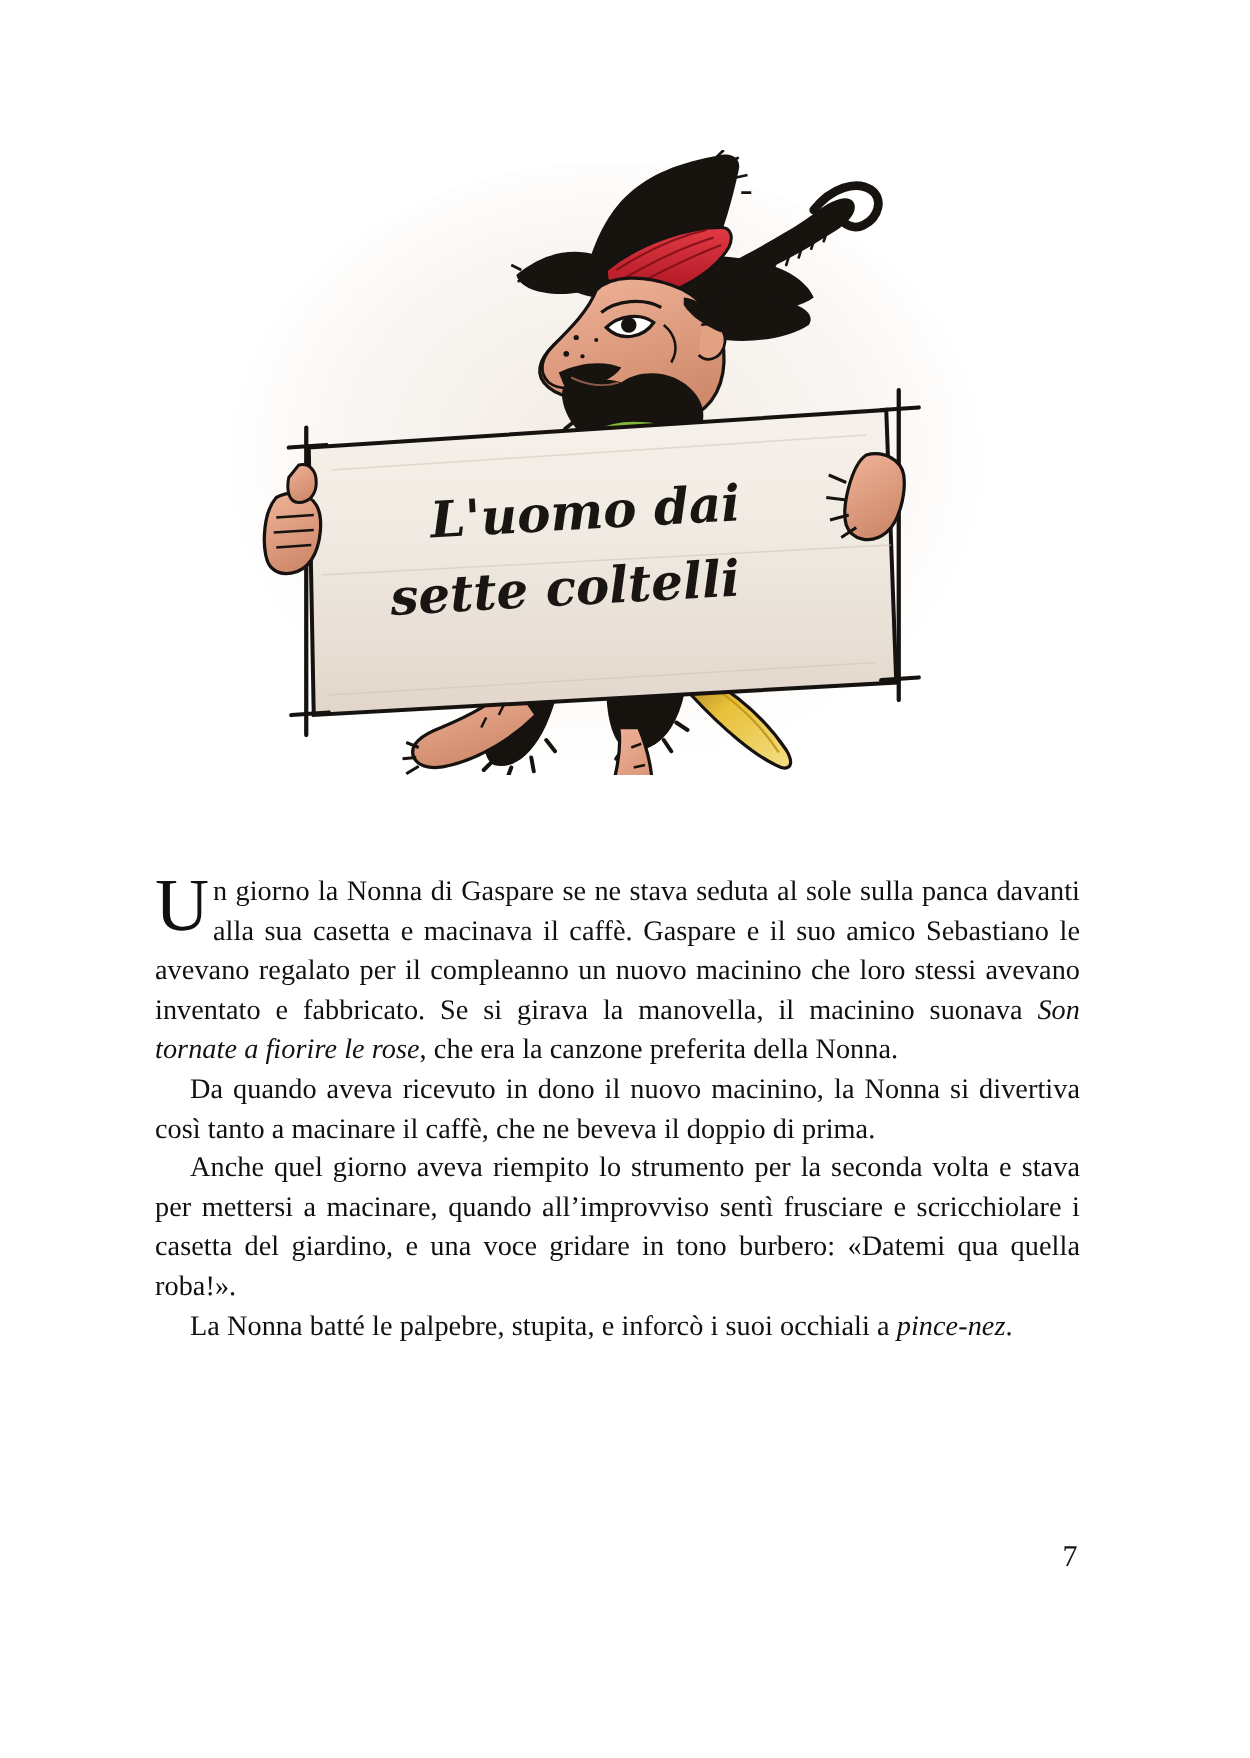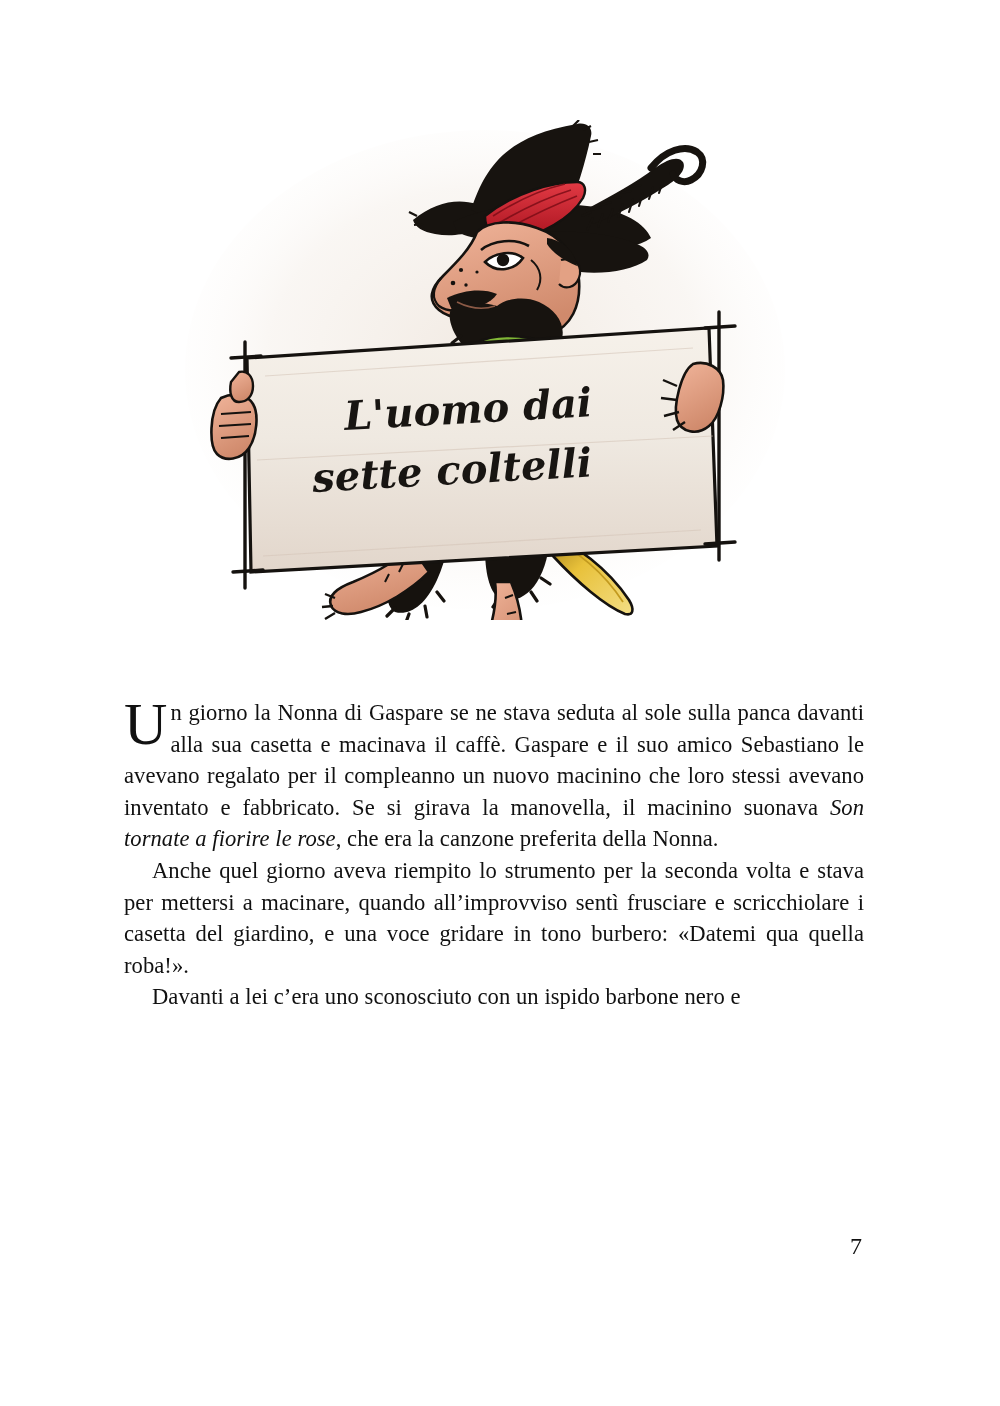--- a/index.html
+++ b/index.html
@@ -314,27 +314,30 @@
       </g>
     </svg>
   </div>
 
   <div class="textblock">
 
     <p class="para para-first">
       <span class="dropcap">U</span><span>n giorno la Nonna di Gaspare se ne stava seduta al sole sulla panca davanti alla sua casetta e macinava il caffè. Gaspare e il suo amico Sebastiano le avevano regalato per il compleanno un nuovo macinino che loro stessi avevano inventato e fabbricato. Se si girava la manovella, il macinino suonava </span><span class="it">Son tornate a fiorire le rose</span><span>, che era la canzone preferita della Nonna.</span>
     </p>
 
+    <p class="para">
+      <span>Da quando aveva ricevuto in dono il nuovo macinino, la Nonna si divertiva così tanto a macinare il caffè, che ne beveva il doppio di prima.</span>
+    </p>
 
     <p class="para">
       <span>Anche quel giorno aveva riempito lo strumento per la seconda volta e stava per mettersi a macinare, quando all’improvviso sentì frusciare e scricchiolare i casetta del giardino, e una voce gridare in tono burbero: «Datemi qua quella roba!».</span>
     </p>
 
-
     <p class="para">
-      <span>Davanti a lei c’era uno sconosciuto con un ispido barbone nero e</span>
+      <span>La Nonna batté le palpebre, stupita, e inforcò i suoi occhiali a </span><span class="it">pince-nez</span><span>.</span>
     </p>
 
+
   </div>
 
   <div class="folio">7</div>
 
 </div>
 
 </body></html>

